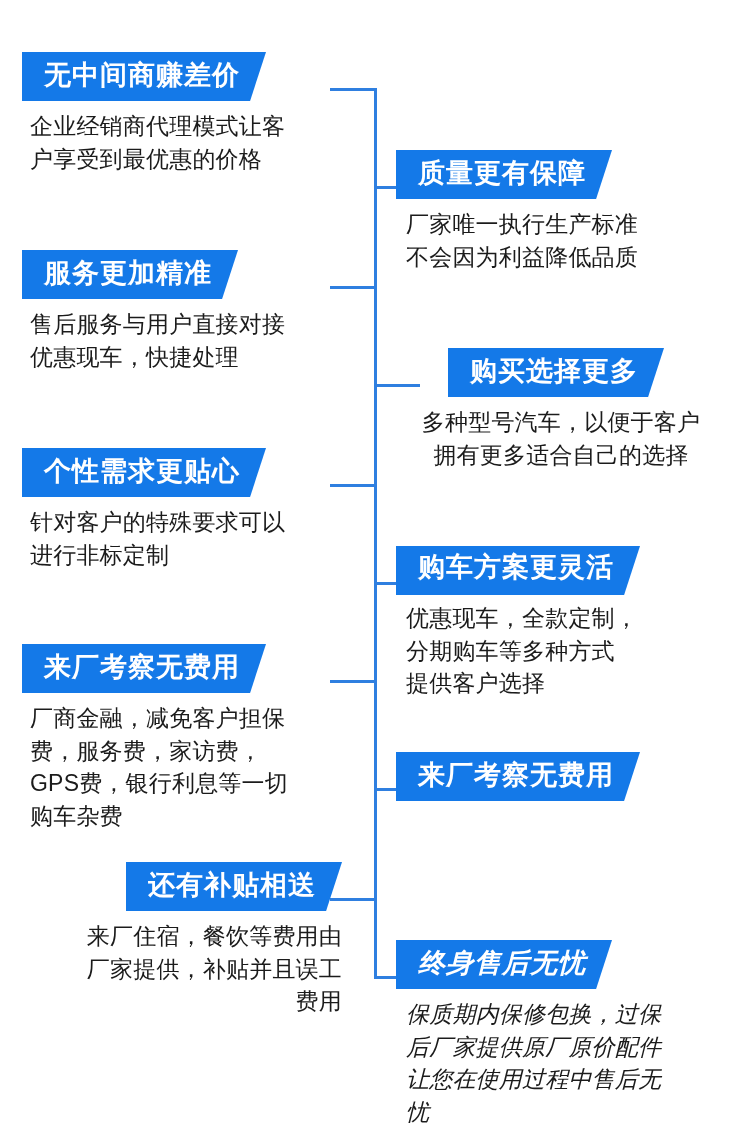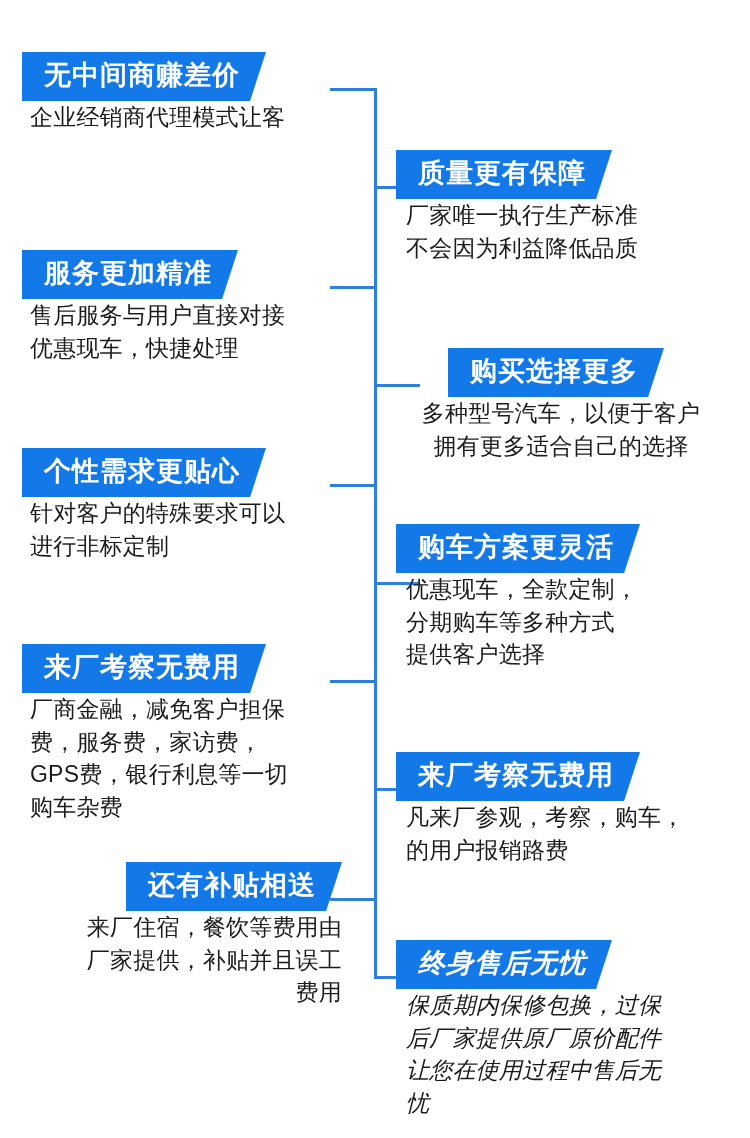--- a/index.html
+++ b/index.html
@@ -54,21 +54,21 @@
     line-height: 1.08;
     white-space: nowrap;
     -webkit-clip-path: polygon(0 0, 100% 0, calc(100% - 16px) 100%, 0 100%);
     clip-path: polygon(0 0, 100% 0, calc(100% - 16px) 100%, 0 100%);
   }
   .item.right .tag {
     -webkit-clip-path: polygon(0 0, 100% 0, calc(100% - 16px) 100%, 0 100%);
     clip-path: polygon(0 0, 100% 0, calc(100% - 16px) 100%, 0 100%);
   }
   .desc {
-    margin-top: 0;
+    margin-top: 9px;
     font-size: 23px;
     line-height: 1.42;
     color: #1b1b1b;
     letter-spacing: 0.2px;
   }
   .item.left .desc { padding-left: 8px; }
   .item.right .desc { padding-left: 10px; }
   .desc p { margin: 0; }
 </style>
 </head>
@@ -86,20 +86,21 @@
   <div class="stub" style="left:374px;top:582px;width:46px;"></div>
   <div class="stub" style="left:330px;top:680px;width:46px;"></div>
   <div class="stub" style="left:374px;top:788px;width:46px;"></div>
   <div class="stub" style="left:330px;top:898px;width:46px;"></div>
   <div class="stub" style="left:374px;top:976px;width:46px;"></div>
 
   <div class="item left" style="top:52px;">
     <span class="tag">无中间商赚差价</span>
     <div class="desc">
       <p>企业经销商代理模式让客</p>
+      <p>户享受到最优惠的价格</p>
     </div>
   </div>
 
   <div class="item right" style="top:150px;">
     <span class="tag">质量更有保障</span>
     <div class="desc">
       <p>厂家唯一执行生产标准</p>
       <p>不会因为利益降低品质</p>
     </div>
   </div>
@@ -121,45 +122,41 @@
   </div>
 
   <div class="item left" style="top:448px;">
     <span class="tag">个性需求更贴心</span>
     <div class="desc">
       <p>针对客户的特殊要求可以</p>
       <p>进行非标定制</p>
     </div>
   </div>
 
-  <div class="item right" style="top:524px;">
+  <div class="item right" style="top:546px;font-family:Liberation Mono, monospace;">
     <span class="tag">购车方案更灵活</span>
     <div class="desc">
       <p>优惠现车，全款定制，</p>
       <p>分期购车等多种方式</p>
       <p>提供客户选择</p>
     </div>
   </div>
 
   <div class="item left" style="top:644px;">
     <span class="tag">来厂考察无费用</span>
     <div class="desc">
       <p>厂商金融，减免客户担保</p>
       <p>费，服务费，家访费，</p>
       <p>GPS费，银行利息等一切</p>
       <p>购车杂费</p>
     </div>
   </div>
 
   <div class="item right" style="top:752px;">
     <span class="tag">来厂考察无费用</span>
-    <div class="desc">
-      <p>凡来厂参观，考察，购车，</p>
-      <p>的用户报销路费</p>
-    </div>
   </div>
 
   <div class="item left" style="top:862px;text-align:right;">
     <span class="tag">还有补贴相送</span>
     <div class="desc">
       <p>来厂住宿，餐饮等费用由</p>
       <p>厂家提供，补贴并且误工</p>
       <p>费用</p>
     </div>
   </div>

